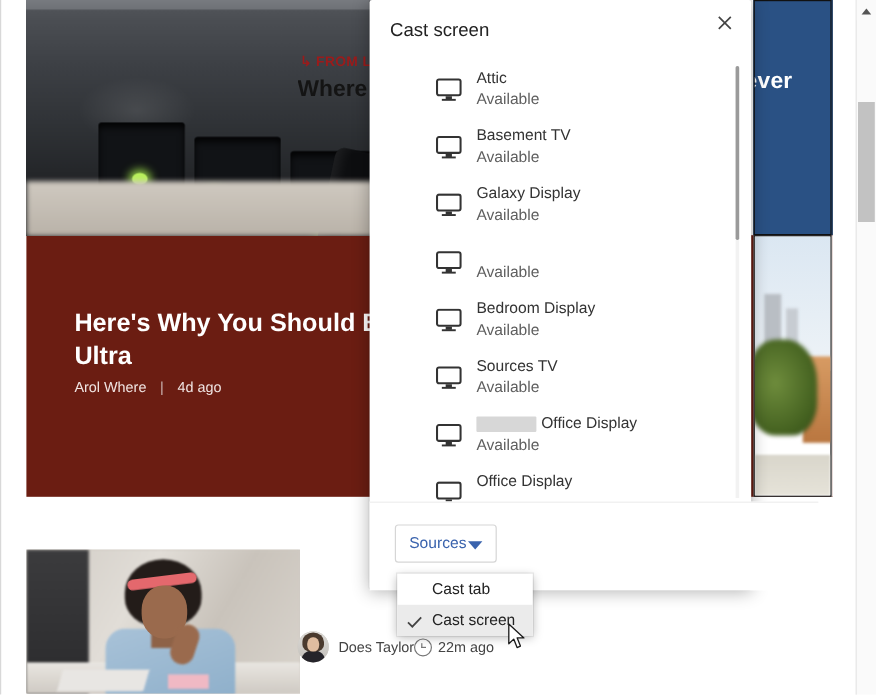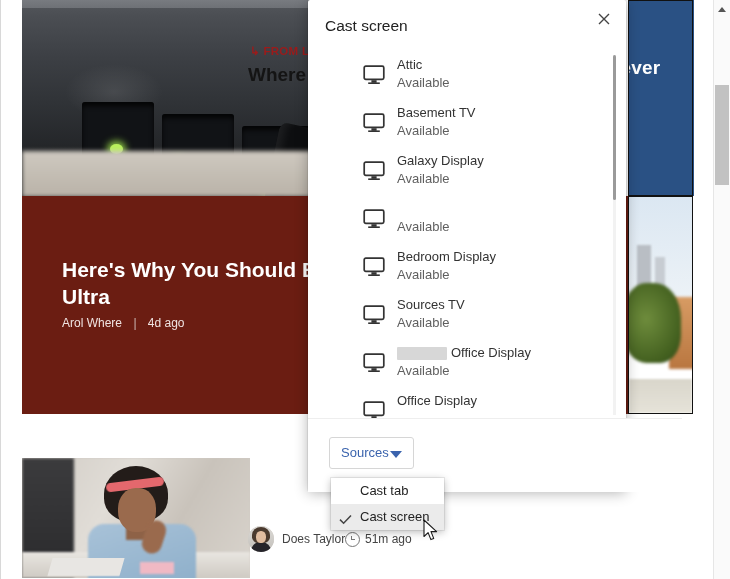--- a/index.html
+++ b/index.html
@@ -192,21 +192,21 @@
   <div class="ba-label">↳ FROM LI</div>
   <div class="ba-title">Where Does It Come From?</div>
   <div class="avatar">
     <div class="av-bg"></div>
     <div class="av-body"></div>
     <div class="av-hair"></div>
     <div class="av-face"></div>
   </div>
   <div class="ba-author">Does Taylor</div>
   <div class="ba-clock"></div>
-  <div class="ba-time">51m ago</div>
+  <div class="ba-time">22m ago</div>
 </div>
 
 <div id="vscroll">
   <div class="arrow"></div>
   <div class="thumb"></div>
 </div>
 
 <div id="cast-dialog">
   <div id="cast-title">Cast screen</div>
   <div id="cast-close">

